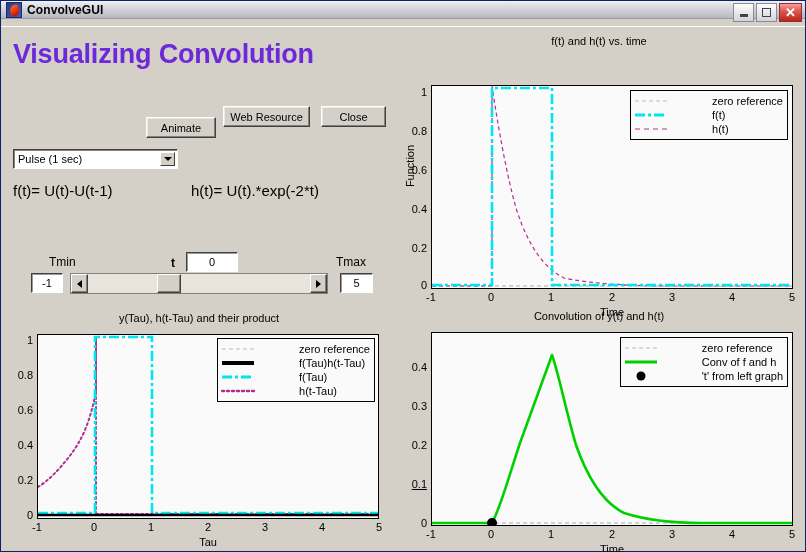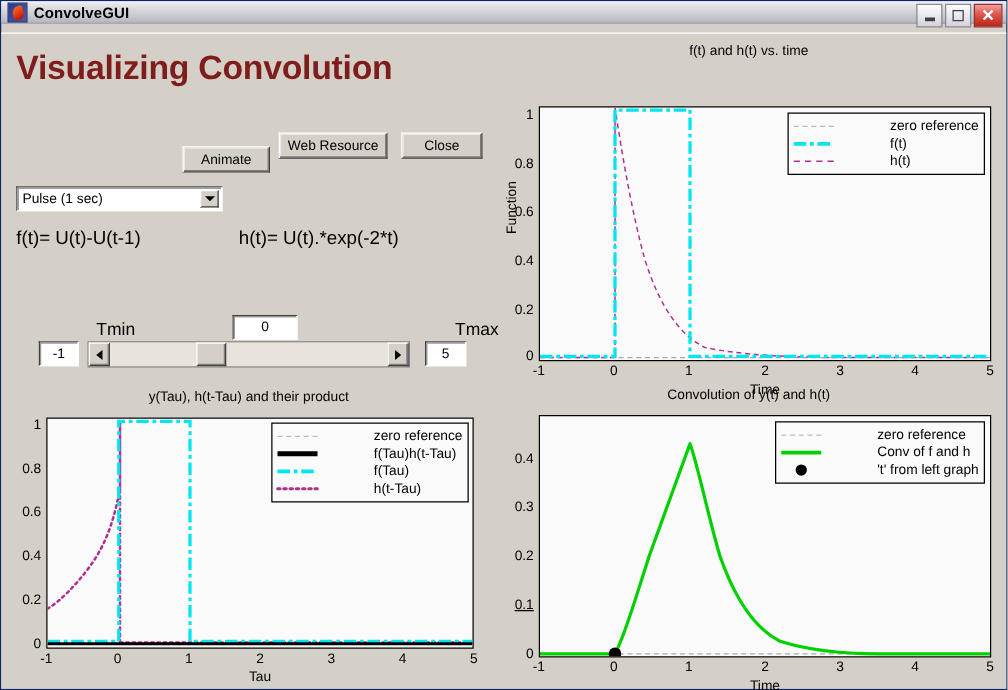--- a/index.html
+++ b/index.html
@@ -72,21 +72,21 @@
     position: absolute; left: 0; top: 25px;
     width: 804px; height: 525px;
     background: #d4d0c8;
     border-top: 1px solid #ffffff;
   }
 
   
   #heading {
     position: absolute; left: 12px; top: 12px;
     font-size: 27px; font-weight: bold;
-    color: #7f1d1d;
+    color: #6d28d9;
     font-family: "Liberation Sans", sans-serif;
     letter-spacing: -0.2px;
     white-space: nowrap;
   }
 
   
   .btn {
     position: absolute;
     height: 21px;
     background: #d4d0c8;
@@ -131,21 +131,21 @@
   }
 
   .formula {
     position: absolute;
     font-size: 15px; color: #000;
     white-space: nowrap;
   }
 
   
   .lbl {
-    position: absolute; font-size: 14px; color: #000; white-space: nowrap; margin-left: 28px;
+    position: absolute; font-size: 12px; color: #000; white-space: nowrap;
   }
   .txtfield {
     position: absolute; height: 20px;
     background: #ffffff;
     border: 1px solid #808080;
     border-top-color: #404040; border-left-color: #404040;
     border-right-color: #ffffff; border-bottom-color: #ffffff;
     box-shadow: inset 1px 1px 0 #9a9a9a;
     display: flex; align-items: center; justify-content: center;
     font-size: 11px; color: #000;

